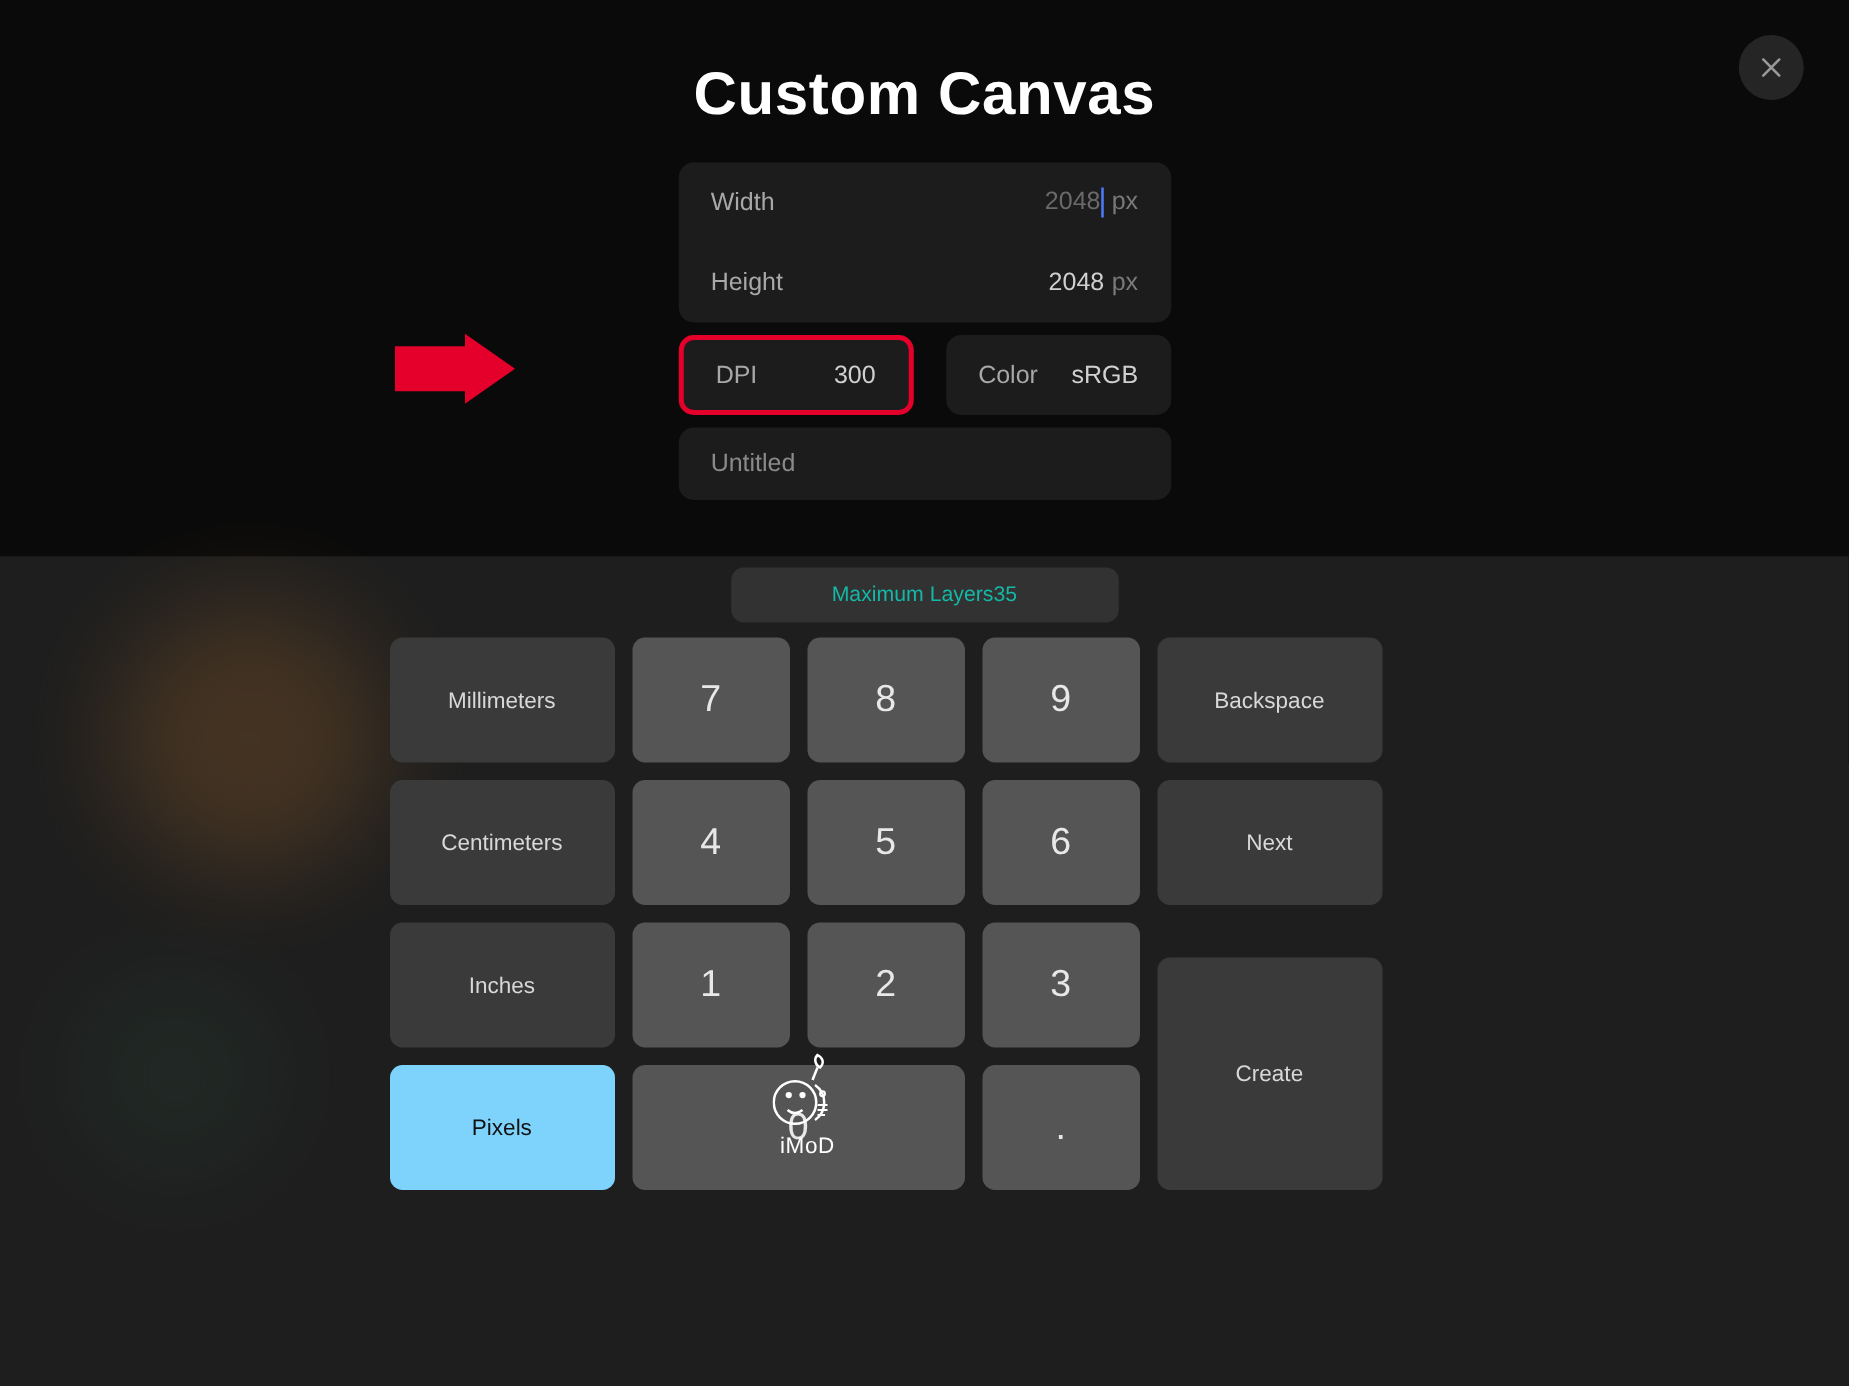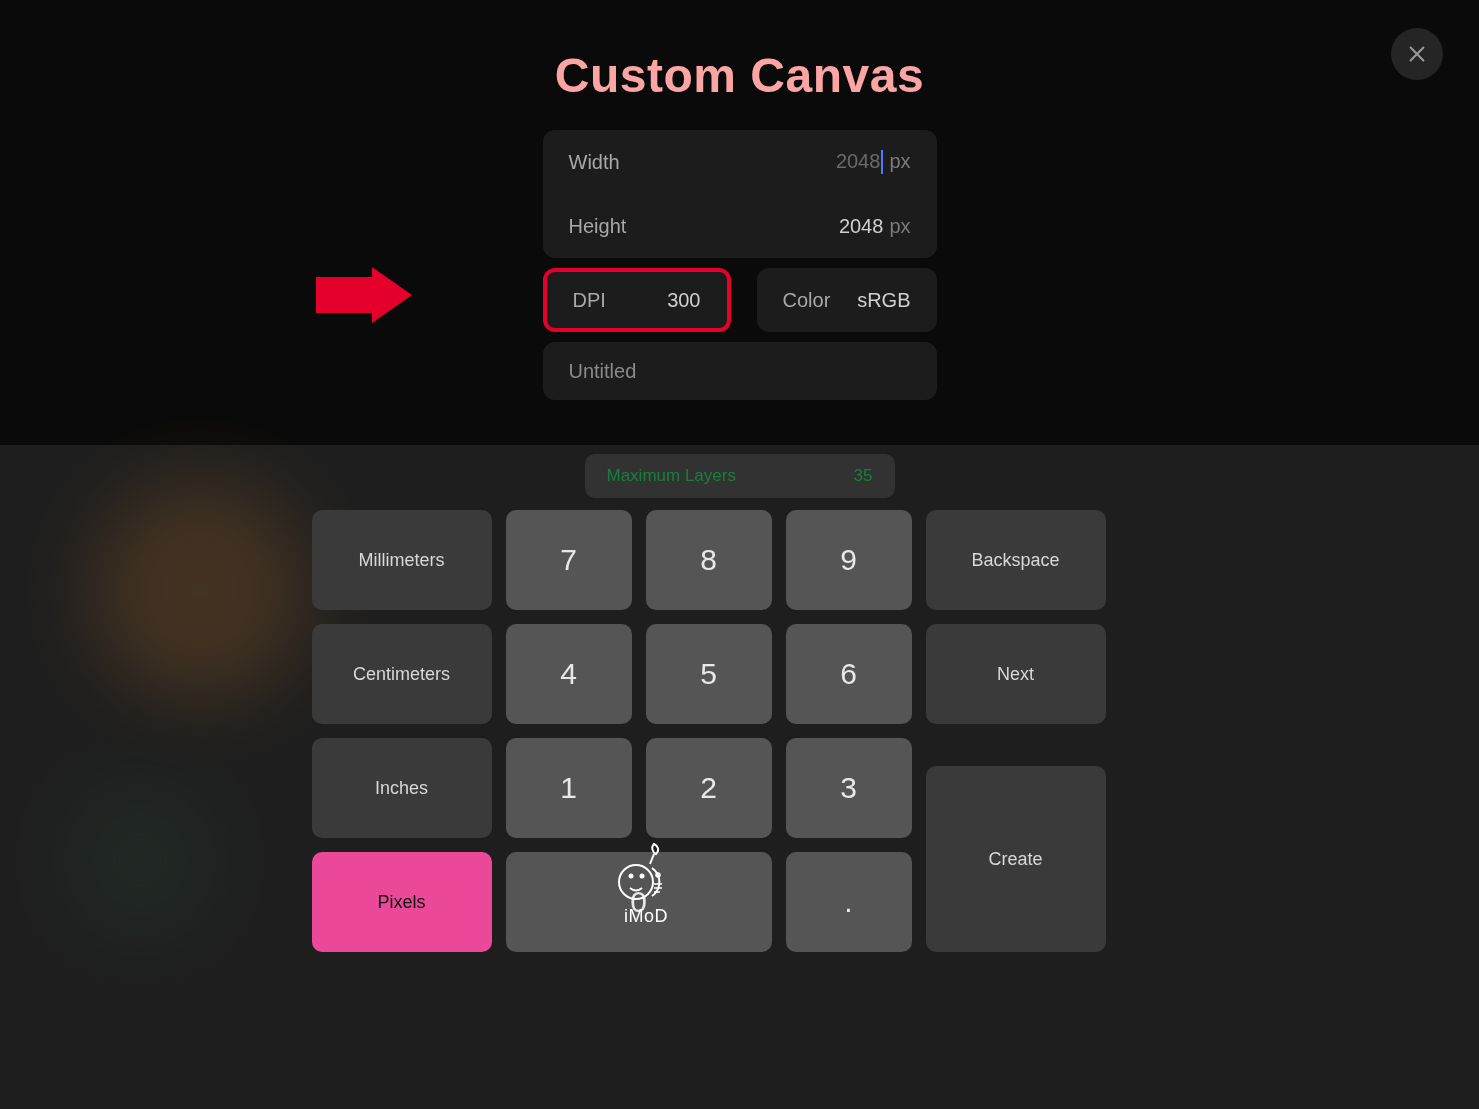--- a/index.html
+++ b/index.html
@@ -35,21 +35,21 @@
     display: flex; align-items: center; justify-content: center;
     cursor: pointer;
   }
   .close-btn svg { width: 22px; height: 22px; }
   .title {
     position: absolute;
     top: 48px; left: 0; right: 0;
     text-align: center;
     font-size: 48px;
     font-weight: 700;
-    color: #fca5a5;
+    color: #ffffff;
     letter-spacing: 0.5px;
   }
   .fields {
     position: absolute;
     top: 130px; left: 50%; transform: translateX(-50%);
     width: 394px;
   }
   .card {
     background: #1c1c1d;
     border-radius: 12px;
@@ -105,24 +105,24 @@
     top: 267px; left: 316px;
     width: 96px; height: 56px;
     pointer-events: none;
   }
   .maxlayers {
     position: absolute;
     top: 454px; left: 50%; transform: translateX(-50%);
     width: 310px; height: 44px;
     background: rgba(90,90,90,0.35);
     border-radius: 10px;
-    display: flex; align-items: center; justify-content: space-between;
+    display: flex; align-items: center; justify-content: center;
     padding: 0 22px;
     font-size: 17px;
-    color: #15803d;
+    color: #14b8a6;
   }
   .keypad {
     position: absolute;
     top: 510px; left: 50%; transform: translateX(-50%);
     width: 856px;
     display: grid;
     grid-template-columns: 180px 126px 126px 126px 180px;
     grid-auto-rows: 100px;
     gap: 14px;
   }
@@ -134,21 +134,21 @@
     font-weight: 400;
     color: #e8e8e8;
     cursor: pointer;
   }
   .key.dark {
     background: #3a3a3a;
     color: #d8d8d8;
   }
   .key.num { font-size: 30px; }
   .key.active {
-    background: #ec4899;
+    background: #7dd3fc;
     color: #111;
   }
   .key-create { grid-row: span 2; margin-top: 28px; }
   .logo {
     position: absolute;
     left: 606px; top: 842px;
     width: 80px; height: 90px;
     pointer-events: none;
   }
   .logo-wrap { display:flex; flex-direction:column; align-items:center; }

